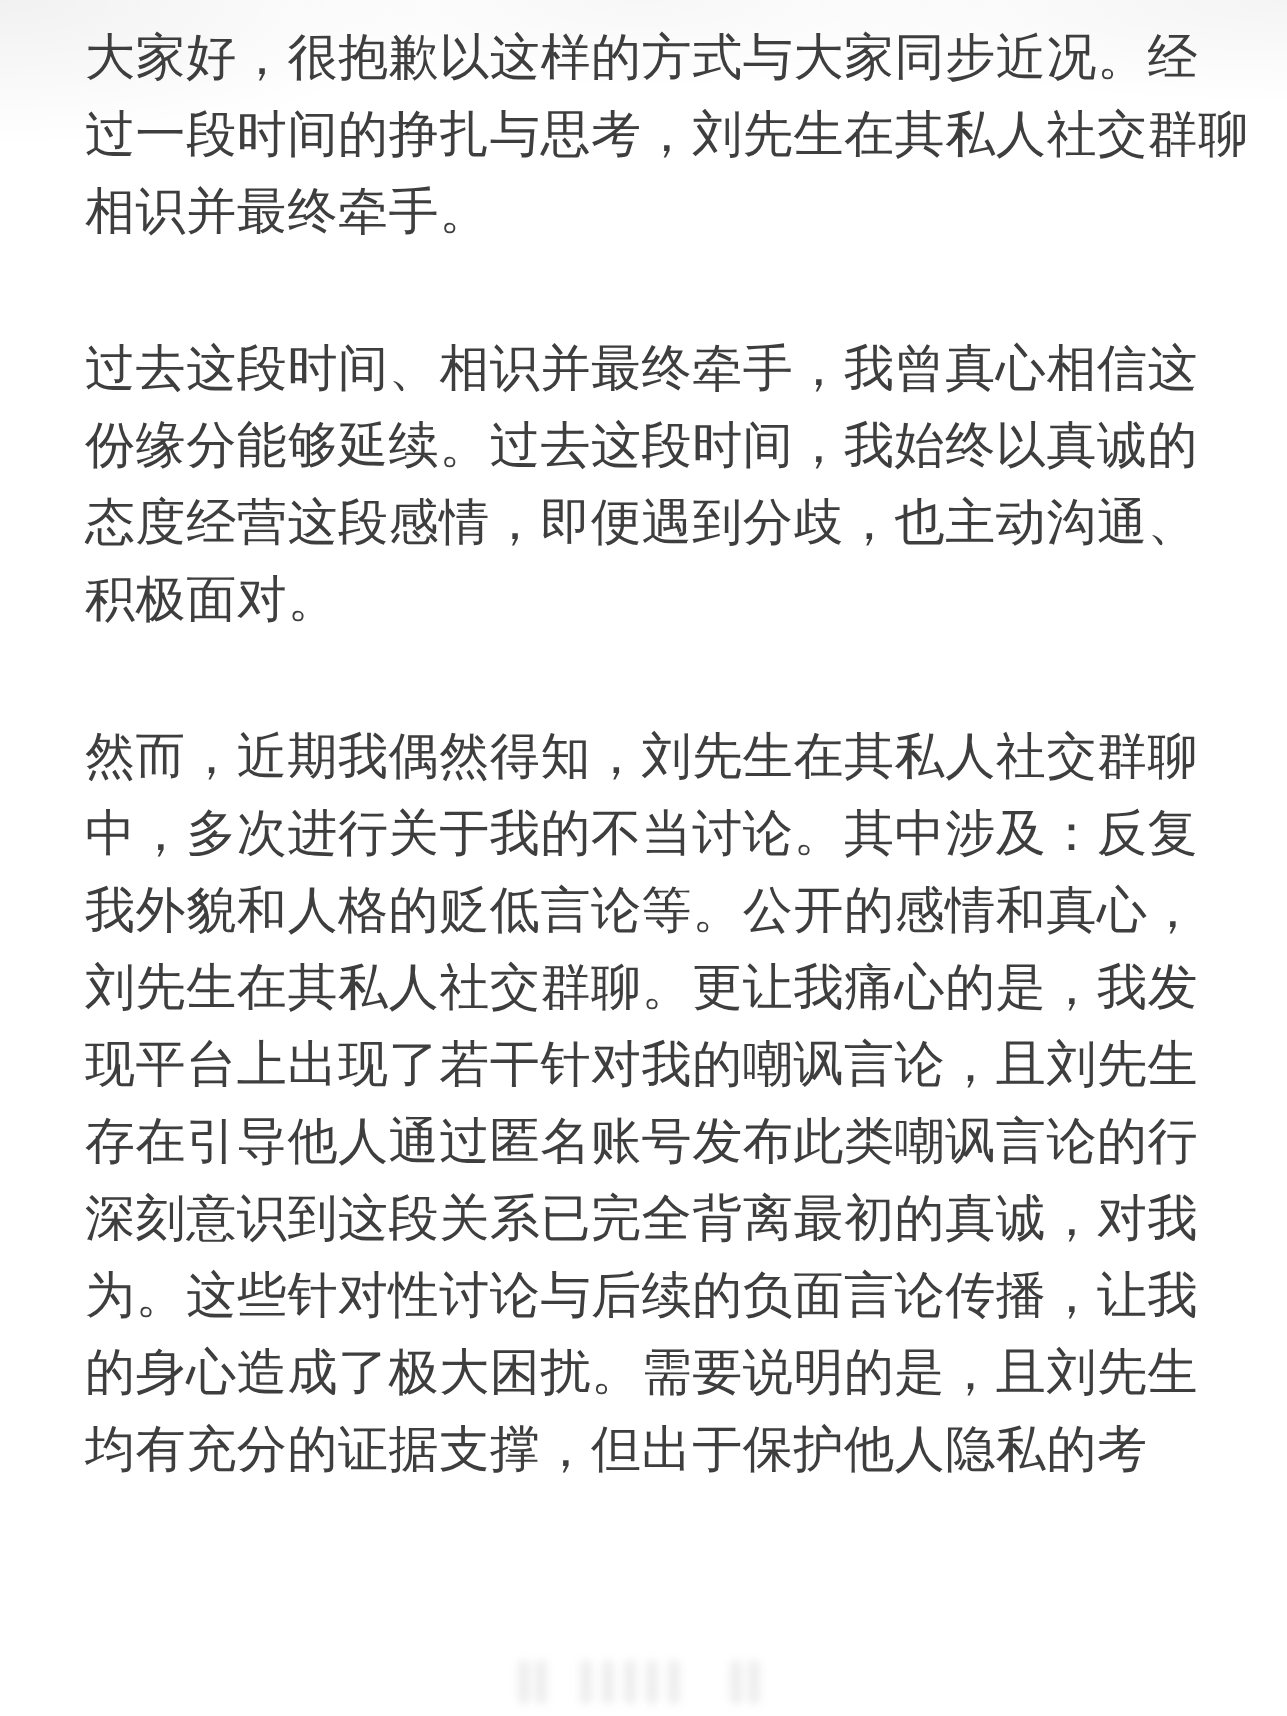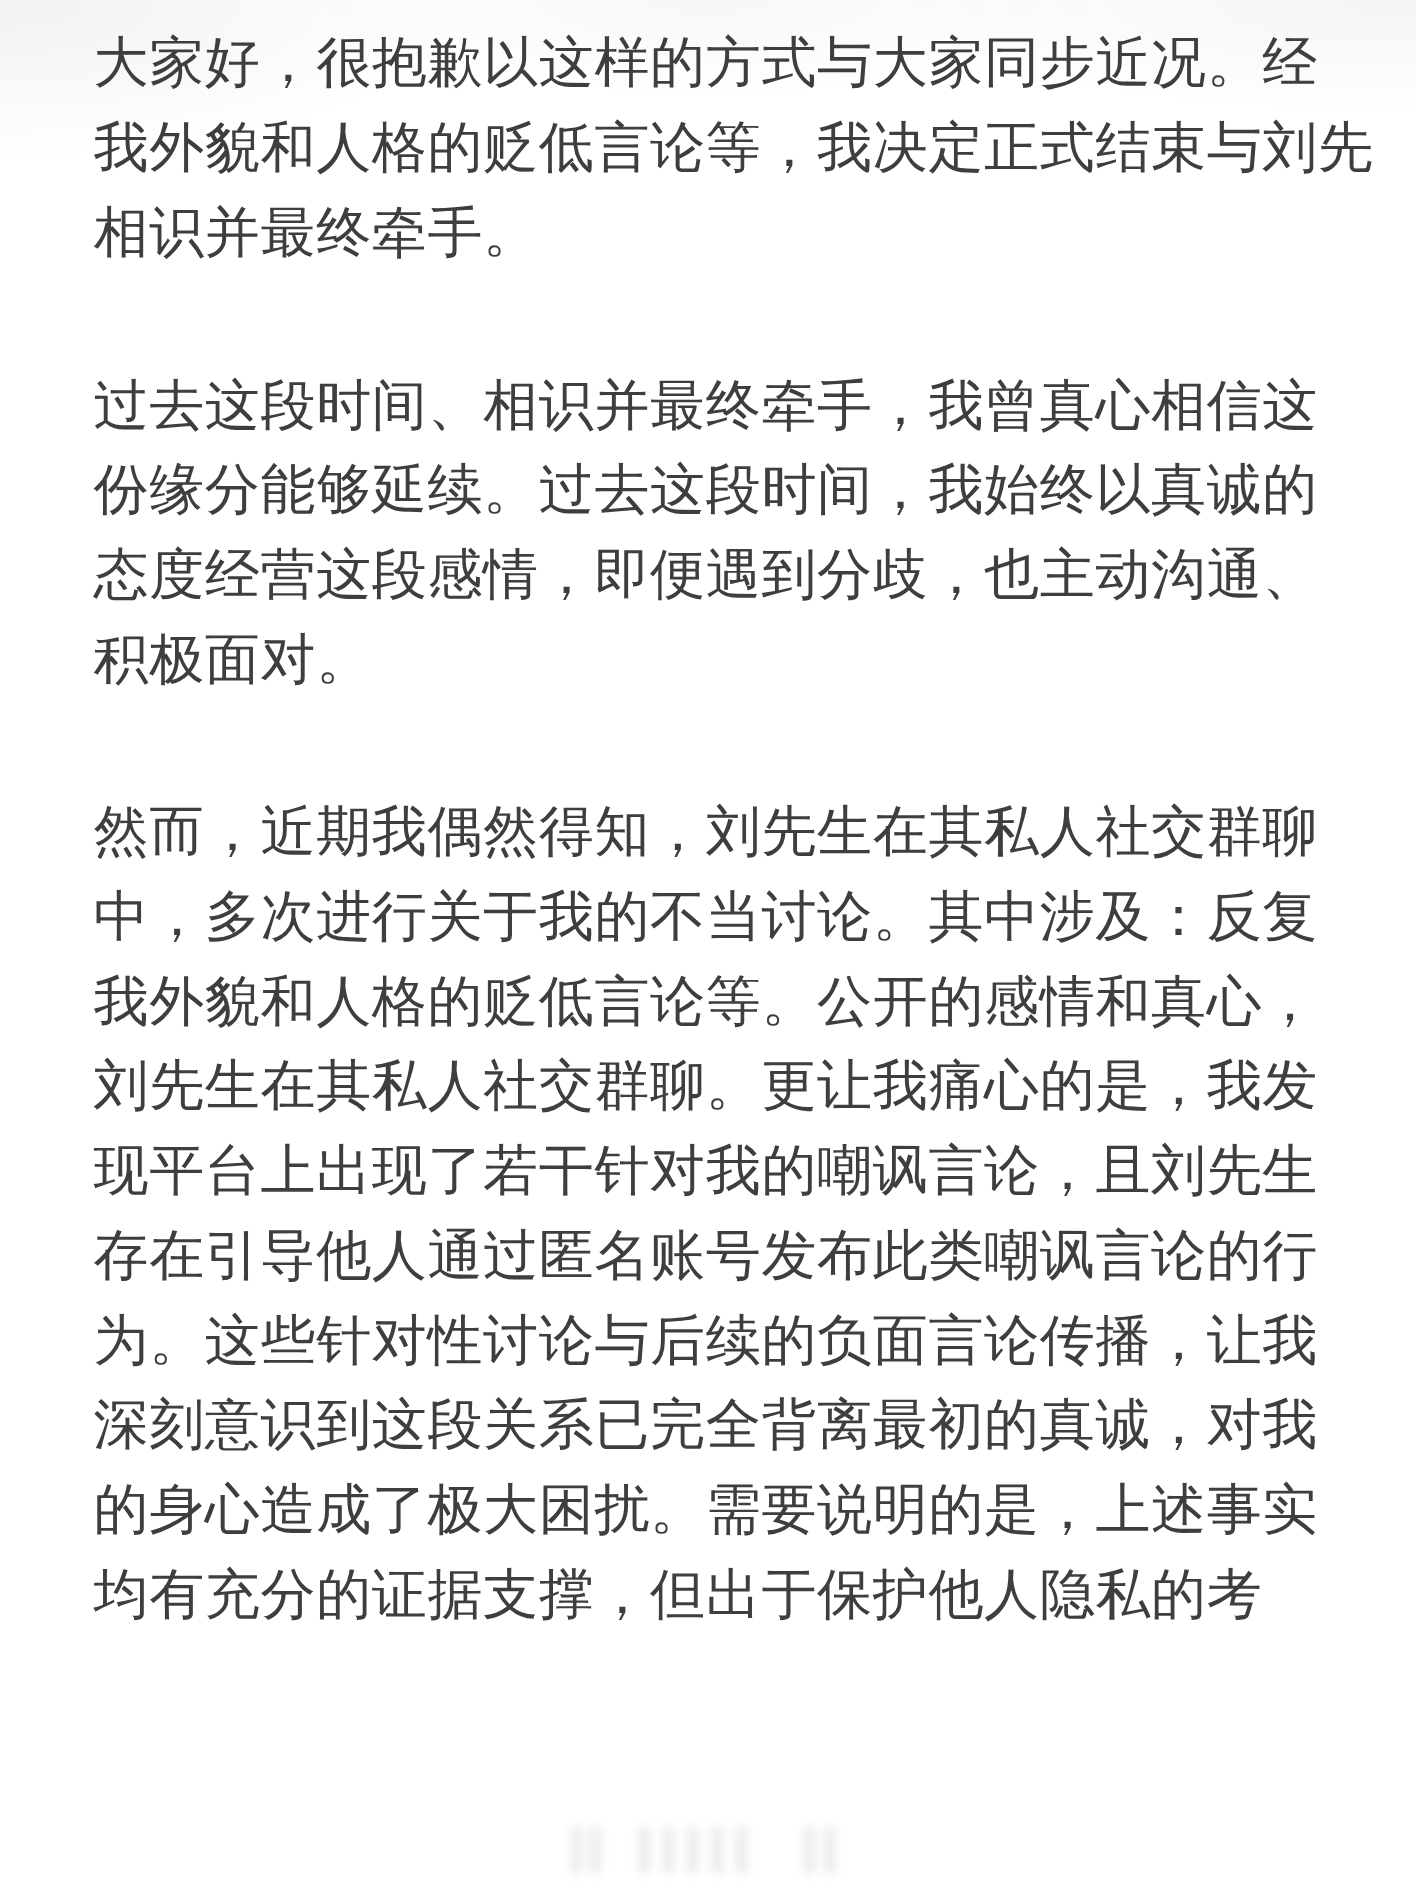--- a/index.html
+++ b/index.html
@@ -66,41 +66,41 @@
   .wm-bar:nth-child(8) { left: 212px; }
   .wm-bar:nth-child(9) { left: 230px; }
 </style>
 </head>
 <body>
 
 <div class="statement">
 
   <div class="paragraph">
     <div class="line">大家好，很抱歉以这样的方式与大家同步近况。经</div>
-    <div class="line">我外貌和人格的贬低言论等，我决定正式结束与刘先</div>
+    <div class="line">过一段时间的挣扎与思考，刘先生在其私人社交群聊</div>
     <div class="line">相识并最终牵手。</div>
   </div>
 
   <div class="paragraph">
     <div class="line">过去这段时间、相识并最终牵手，我曾真心相信这</div>
     <div class="line">份缘分能够延续。过去这段时间，我始终以真诚的</div>
     <div class="line">态度经营这段感情，即便遇到分歧，也主动沟通、</div>
     <div class="line">积极面对。</div>
   </div>
 
   <div class="paragraph">
     <div class="line">然而，近期我偶然得知，刘先生在其私人社交群聊</div>
     <div class="line">中，多次进行关于我的不当讨论。其中涉及：反复</div>
     <div class="line">我外貌和人格的贬低言论等。公开的感情和真心，</div>
     <div class="line">刘先生在其私人社交群聊。更让我痛心的是，我发</div>
     <div class="line">现平台上出现了若干针对我的嘲讽言论，且刘先生</div>
     <div class="line">存在引导他人通过匿名账号发布此类嘲讽言论的行</div>
+    <div class="line">深刻意识到这段关系已完全背离最初的真诚，对我</div>
     <div class="line">为。这些针对性讨论与后续的负面言论传播，让我</div>
-    <div class="line">深刻意识到这段关系已完全背离最初的真诚，对我</div>
-    <div class="line">的身心造成了极大困扰。需要说明的是，上述事实</div>
+    <div class="line">的身心造成了极大困扰。需要说明的是，且刘先生</div>
     <div class="line">均有充分的证据支撑，但出于保护他人隐私的考</div>
   </div>
 
 </div>
 
 <div class="watermark">
   <div class="wm-bar"></div>
   <div class="wm-bar"></div>
   <div class="wm-bar"></div>
   <div class="wm-bar"></div>

